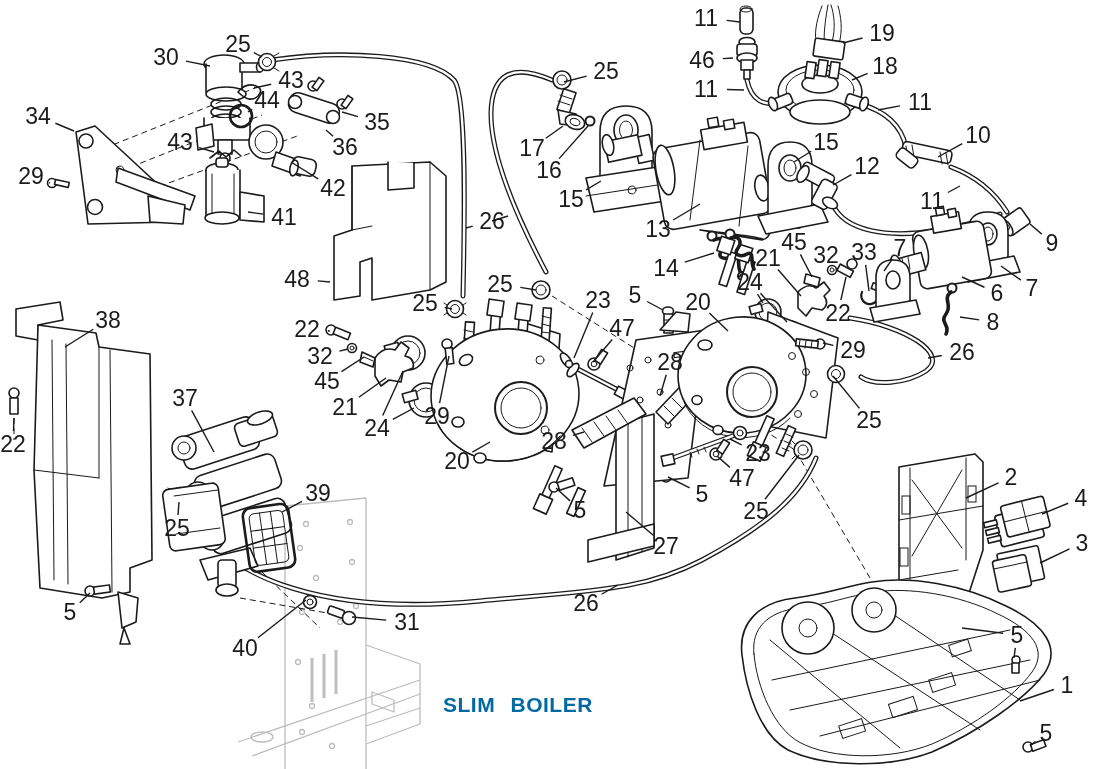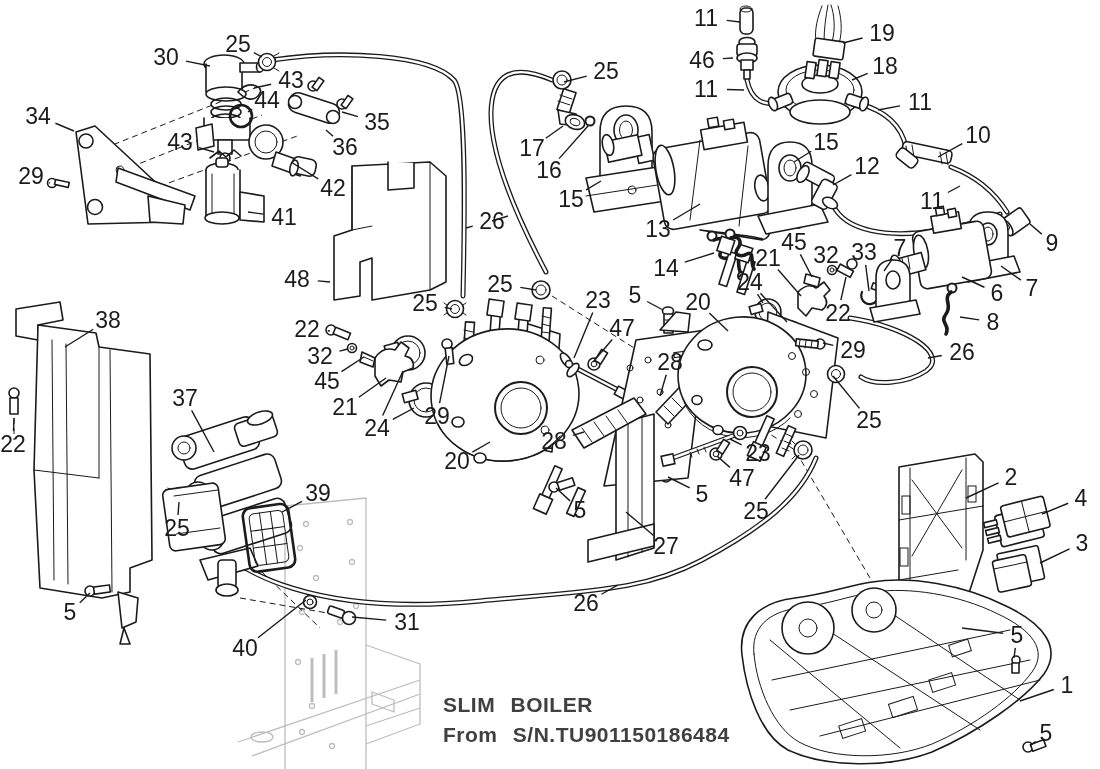--- a/index.html
+++ b/index.html
@@ -10,21 +10,21 @@
   .s{stroke:var(--ink,#1b1b1b);stroke-width:1.6;fill:#fff;stroke-linejoin:round;stroke-linecap:round;}
   .o{stroke:var(--ink,#1b1b1b);stroke-width:1.6;fill:none;stroke-linejoin:round;stroke-linecap:round;}
   .h{stroke:var(--ink,#1b1b1b);stroke-width:1;fill:none;stroke-linecap:round;}
   .t1{stroke:var(--ink,#1b1b1b);stroke-width:5;fill:none;stroke-linecap:round;}
   .t2{stroke:#fff;stroke-width:2.4;fill:none;stroke-linecap:round;}
   .d{stroke:var(--ink,#1b1b1b);stroke-width:1;stroke-dasharray:6 4;fill:none;}
   .g{stroke:var(--ghost,#bdbdbd);stroke-width:1.3;fill:none;stroke-linejoin:round;}
   .w{stroke:var(--ink,#1b1b1b);stroke-width:3.6;fill:none;stroke-linecap:round;}
   #callout-layer text{font:23px "Liberation Sans",sans-serif;fill:var(--ink,#1b1b1b);text-anchor:middle;}
   #callout-layer line{stroke:var(--ink,#1b1b1b);stroke-width:1.4;}
-  .title{position:absolute;left:443px;top:690px;color:#404040;font-weight:bold;font-size:21px;
+  .title{position:absolute;left:443px;top:690px;color:#0369a1;font-weight:bold;font-size:21px;
          line-height:30px;letter-spacing:.5px;word-spacing:9px;white-space:nowrap;}
 </style>
 </head>
 <body>
 
 <div class="stage">
 <svg width="1100" height="769" viewBox="0 0 1100 769">
 
   <g>
     <path class="g" d="M285,506 L366,498 M285,506 L285,769 M366,498 L366,769"></path>
@@ -890,15 +890,14 @@
         </g>
         <g>
           <line x1="1035.4639262741036" y1="741.5605599022907" x2="1030" y2="746"></line>
           <text x="1046" y="741">5</text>
         </g>
       </g>
 </svg>
 
 <div class="title">
   <div>SLIM BOILER</div>
-  <div>From S/N.TU901150186484</div>
 </div>
 </div>
 
 </body></html>

